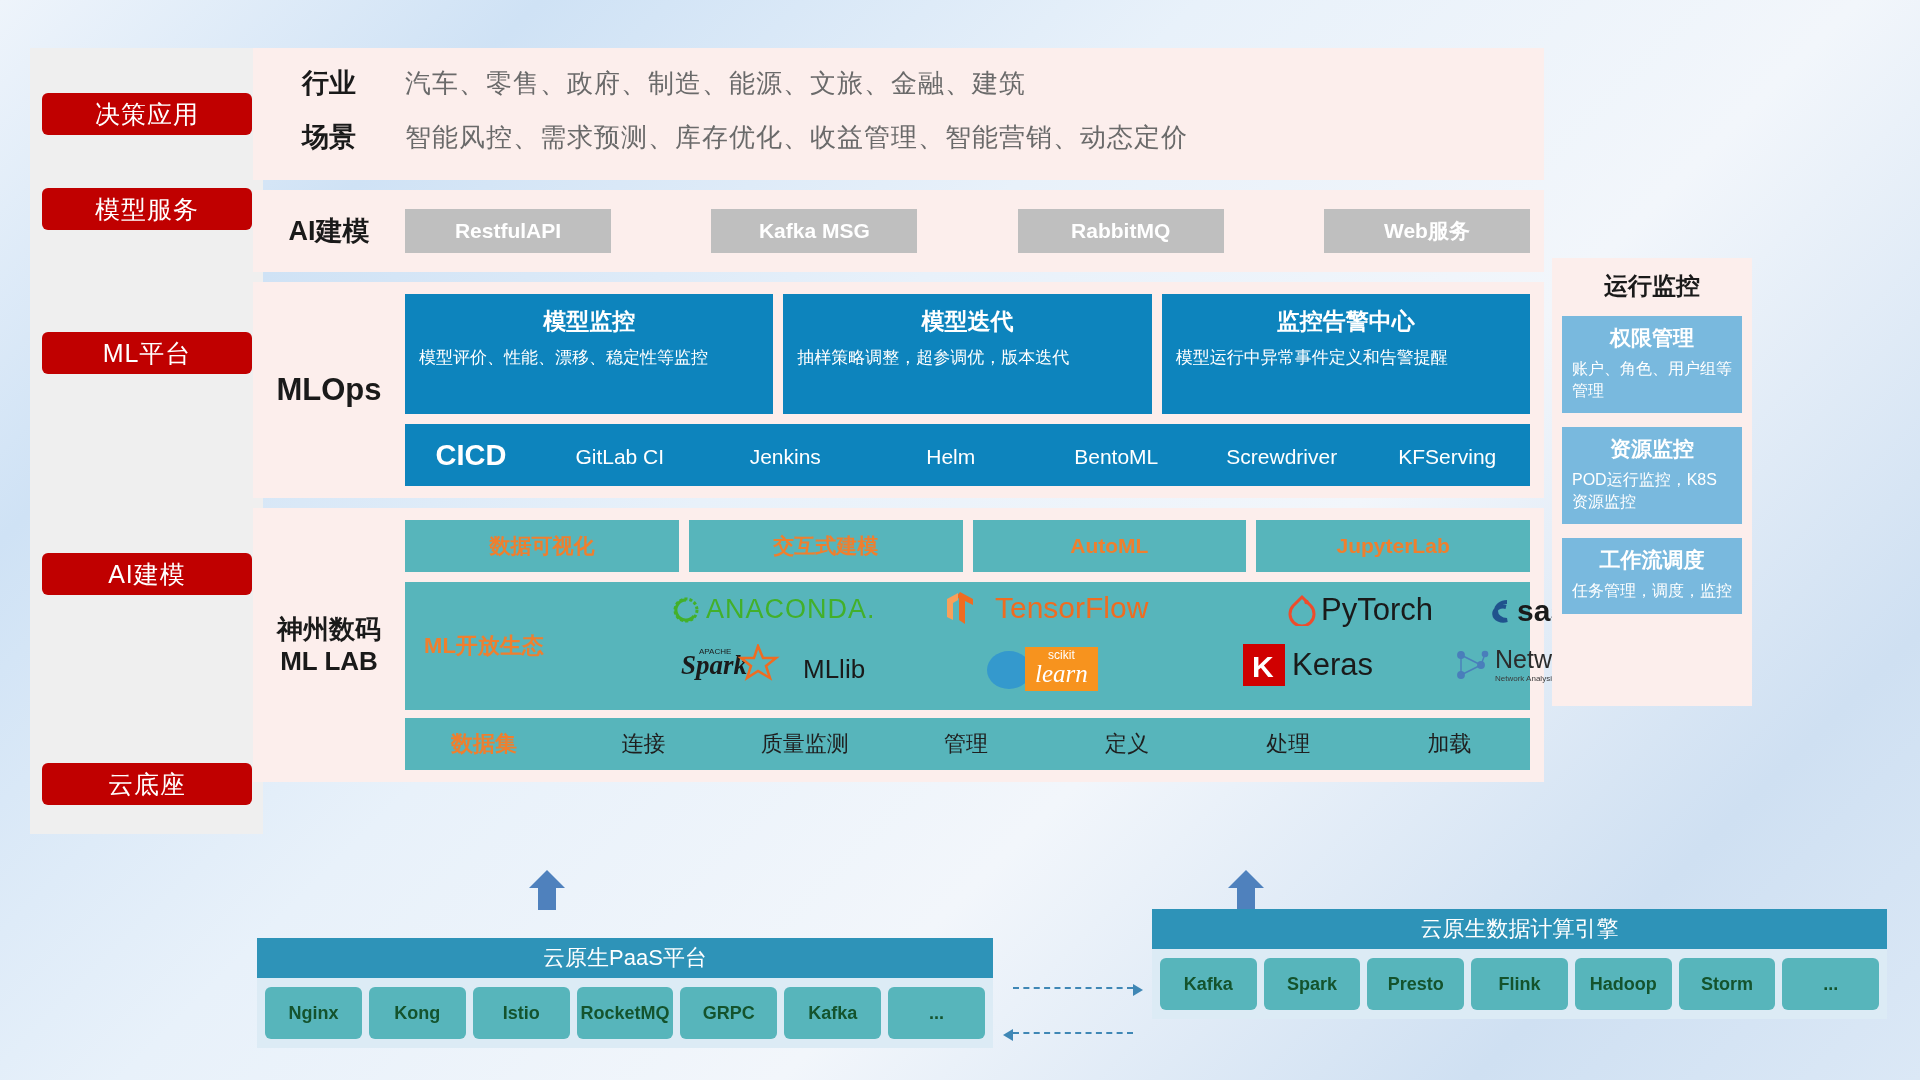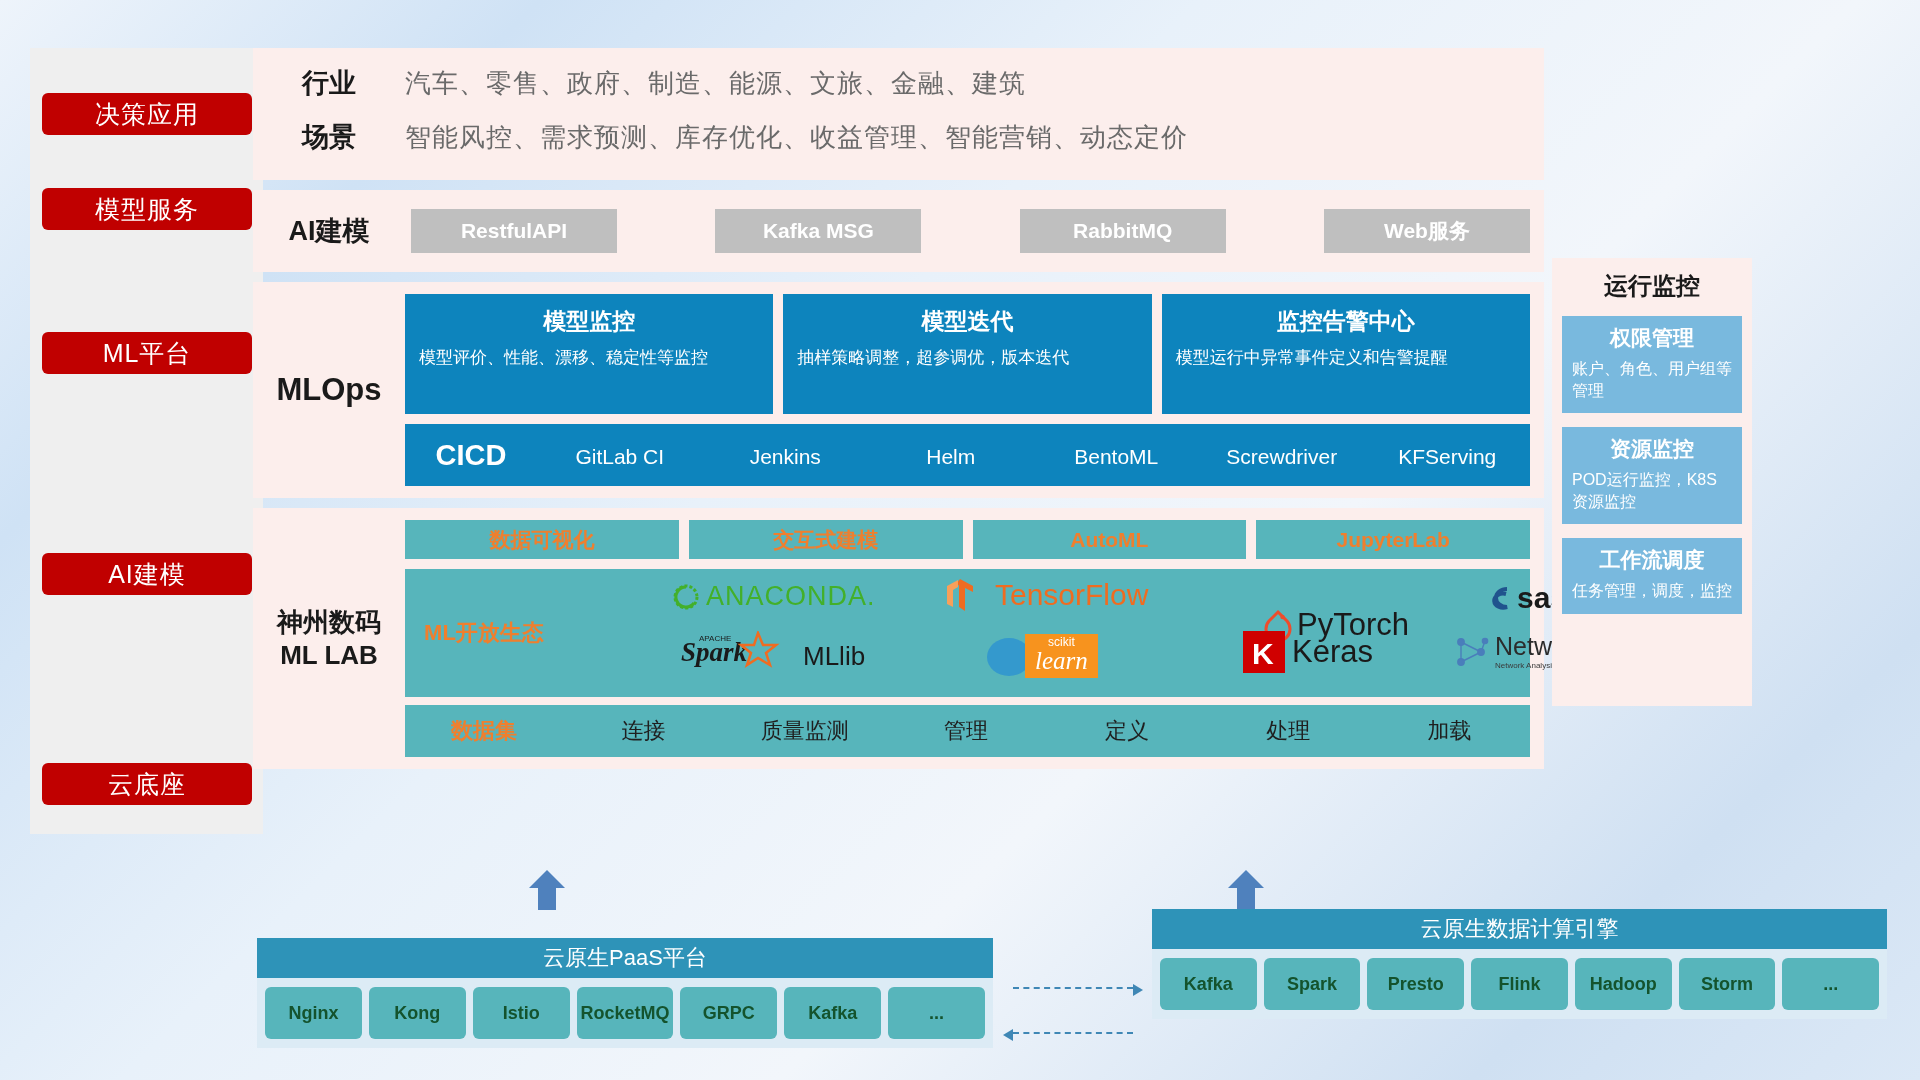--- a/index.html
+++ b/index.html
@@ -44,21 +44,21 @@
     width: 152px; text-align: center; font-size: 27px; font-weight: bold;
     color: #1a1a1a; flex: none;
   }
   .isvalue { font-size: 26px; color: #6a6a6a; letter-spacing: 1px; }
 
   
   #aiservice-band { display: flex; align-items: center; height: 82px; }
   #aiservice-label {
     width: 152px; text-align: center; font-size: 27px; font-weight: bold; color: #1a1a1a; flex: none;
   }
-  #aiservice-chips { display: flex; flex: 1; gap: 0; justify-content: space-between; padding-right: 14px; margin-left: 6px; }
+  #aiservice-chips { display: flex; flex: 1; gap: 0; justify-content: space-between; padding-right: 14px; }
   .svc-chip {
     width: 206px; height: 44px; background: #bfbfbf; color: #fff;
     font-size: 21px; font-weight: bold;
     display: flex; align-items: center; justify-content: center;
   }
 
   
   #mlops-band { display: flex; padding: 12px 0 12px 0; }
   #mlops-label {
     width: 152px; flex: none; display: flex; align-items: center; justify-content: center;
@@ -85,21 +85,21 @@
   
   #mllab-band { display: flex; padding: 12px 0 12px 0; }
   #mllab-label {
     width: 152px; flex: none; display: flex; flex-direction: column;
     align-items: center; justify-content: center;
     font-size: 26px; font-weight: bold; color: #1a1a1a; line-height: 1.25;
   }
   #mllab-right { flex: 1; padding-right: 14px; }
   #mllab-tools { display: flex; gap: 10px; }
   .tool-chip {
-    flex: 1; height: 39px; background: #57b5bb; color: #ef7f2e;
+    flex: 1; height: 52px; background: #57b5bb; color: #ef7f2e;
     font-size: 21px; font-weight: bold;
     display: flex; align-items: center; justify-content: center;
   }
   #eco-row {
     margin-top: 10px; background: #57b5bb; display: flex; align-items: stretch;
     height: 128px; position: relative;
   }
   #eco-label {
     width: 158px; flex: none; display: flex; align-items: center; justify-content: center;
     color: #ef7f2e; font-size: 22px; font-weight: bold;
@@ -267,21 +267,21 @@
           </div>
 
           <div class="logo" style="left:380px; top:8px;">
             <svg width="34" height="36" viewBox="0 0 34 36">
               <polygon points="17,2 30,9 30,15 22,11 22,34 16,30 16,8 10,11" fill="#ef6c21"></polygon>
               <polygon points="15,3 4,9 4,27 10,30 10,13 15,10" fill="#f8a05a"></polygon>
             </svg>
             <span class="logo-text" style="color:#ef6c21; margin-left:18px; font-size:30px;">TensorFlow</span>
           </div>
 
-          <div class="logo" style="left:700px; top:10px;margin-top:28px;">
+          <div class="logo" style="left:724px; top:10px;">
             <svg width="30" height="32" viewBox="0 0 30 32">
               <path d="M15 3 L24 12 a12 12 0 1 1 -18 0 Z" fill="none" stroke="#ee4c2c" stroke-width="3"></path>
               <circle cx="19.5" cy="8" r="2.2" fill="#ee4c2c"></circle>
             </svg>
             <span class="logo-text" style="color:#1a1a1a; margin-left:4px; font-size:31px;">PyTorch</span>
           </div>
 
           <div class="logo" style="left:920px; top:12px;">
             <svg width="32" height="30" viewBox="0 0 32 30">
               <path d="M24 6 a11 9 0 1 0 0 18 a9 7 0 1 1 -1 -13" fill="none" stroke="#20538d" stroke-width="4"></path>

